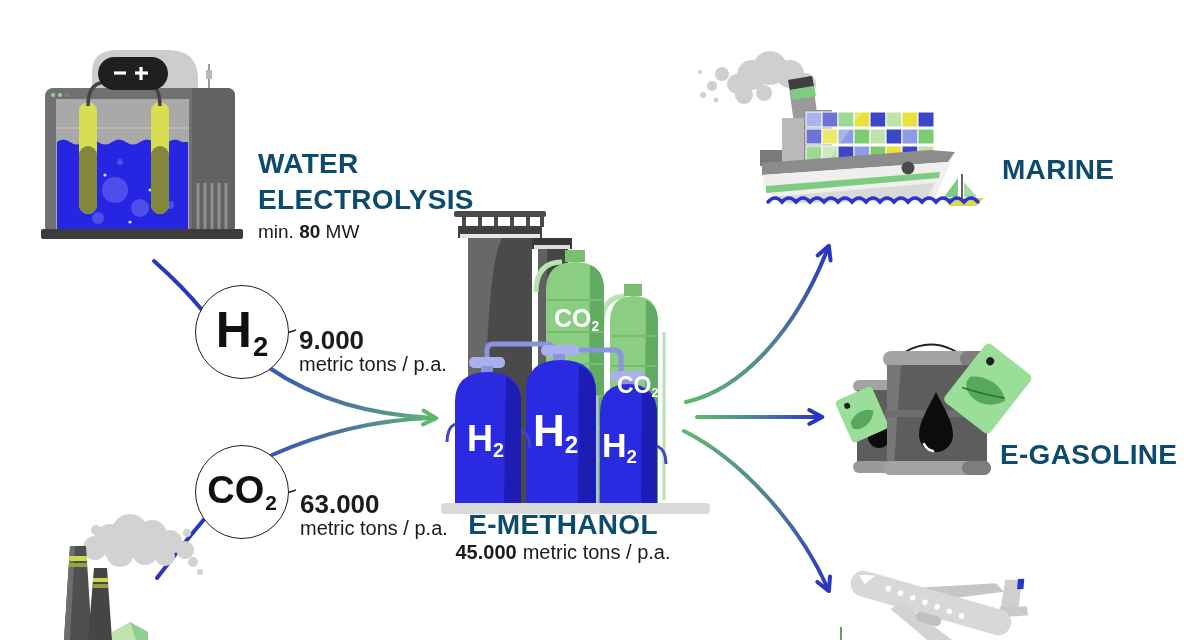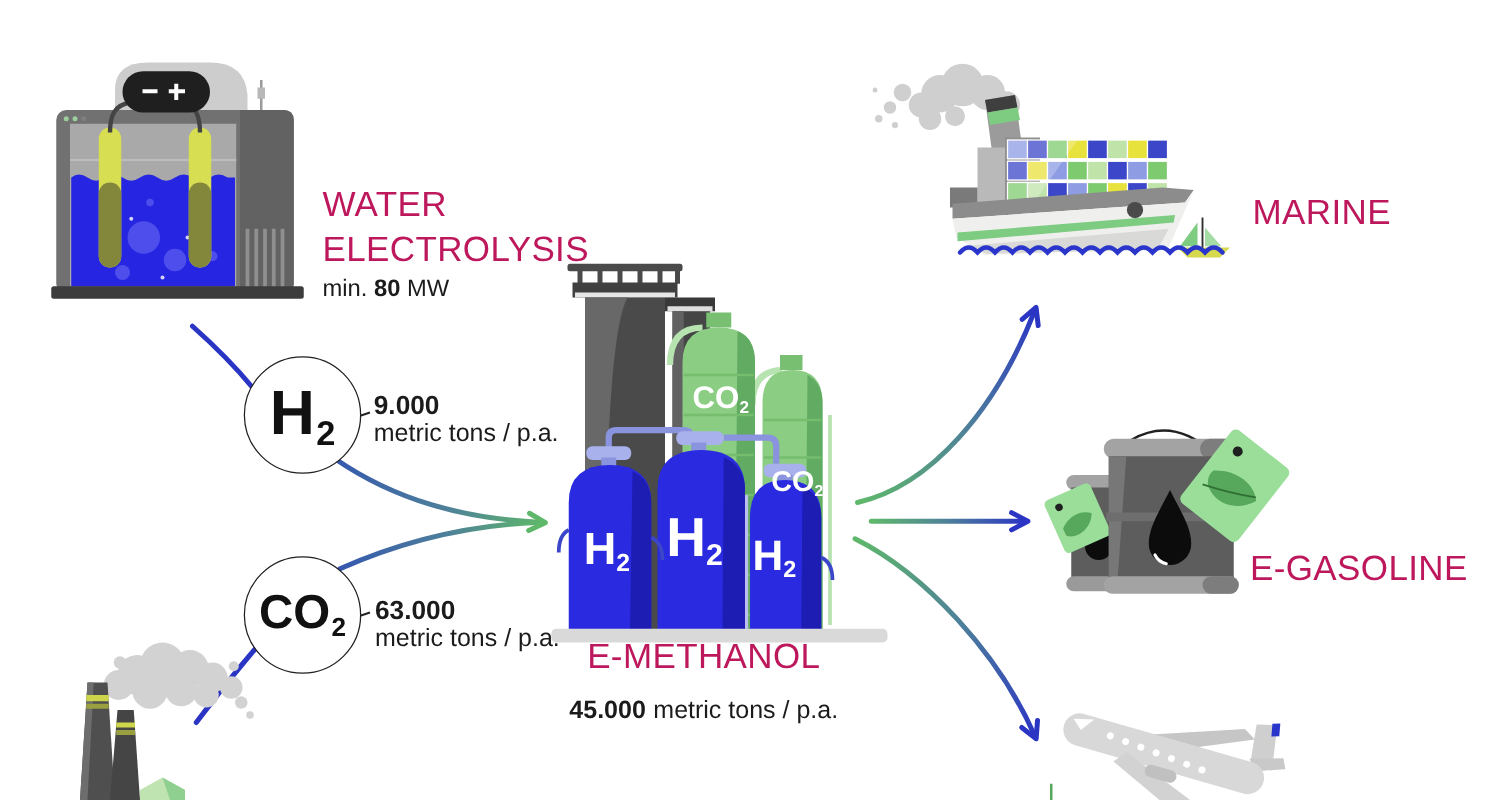--- a/index.html
+++ b/index.html
@@ -1,34 +1,34 @@
 <!DOCTYPE html>
 <html><head>
 <meta charset="utf-8">
 <style>
   html,body{margin:0;padding:0;background:#fff;}
   .canvas{position:relative;width:1200px;height:640px;background:#ffffff;overflow:hidden;
           font-family:"Liberation Sans",sans-serif;color:#1b1b1b;}
   .abs{position:absolute;}
   svg{display:block;}
-  .header{font-size:28px;line-height:36px;letter-spacing:.3px;color:#be185d;}
+  .header{font-size:28px;line-height:36px;letter-spacing:.3px;color:#0c4a6e;font-weight:bold;}
   .subcap{font-size:19px;margin-top:3px;}
   .subcap .bold{font-weight:700;margin-top:40px;}
   .node-circle{position:absolute;width:92px;height:92px;border:1.6px solid #1f1f1f;border-radius:50%;
                background:#fff;display:flex;align-items:center;justify-content:center;z-index:3;}
   .formula{font-weight:700;color:#111;}
   .formula sub{font-size:.55em;vertical-align:-0.32em;margin-left:1px;font-weight:700;}
   .f-h2{font-size:50px;}
   .f-co2{font-size:38px;}
   .amount{position:absolute;z-index:3;line-height:1.08;}
-  .amount .val{font-size:21px;font-weight:700;}
+  .amount .val{font-size:26px;font-weight:700;margin-top:12px;}
   .amount .unit{font-size:20px;}
   .synth{position:absolute;left:413px;top:508px;width:300px;text-align:center;z-index:3;}
   .synth .header{line-height:33px;}
-  .synth .qty{font-size:20px;margin-top:16px;}
+  .synth .qty{font-size:20px;margin-top:0;}
   .synth .qty .val{font-weight:700;margin-right:6px;}
   .tanklabel{position:absolute;color:#fff;font-weight:700;z-index:3;line-height:1;}
   .tanklabel sub{font-size:.55em;vertical-align:-0.3em;font-weight:700;}
   .layer-arrows{position:absolute;left:0;top:0;z-index:1;}
   .layer-art{z-index:2;}
   .layer-text{z-index:4;}
 </style>
 </head>
 <body>
 

